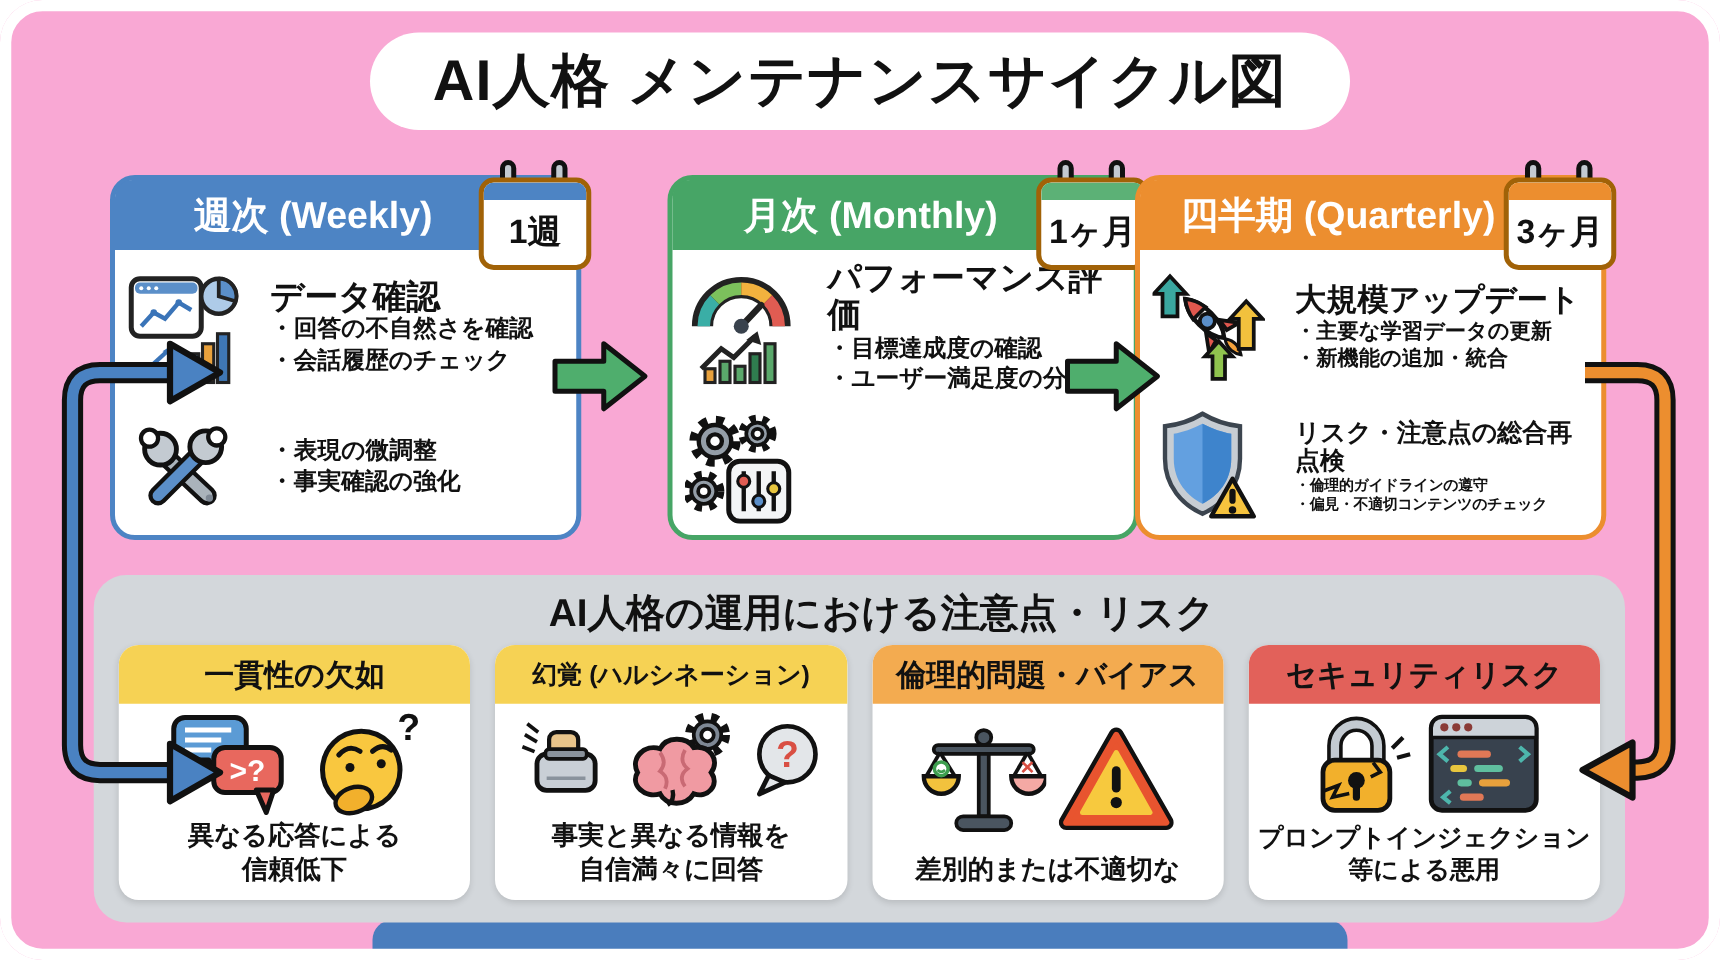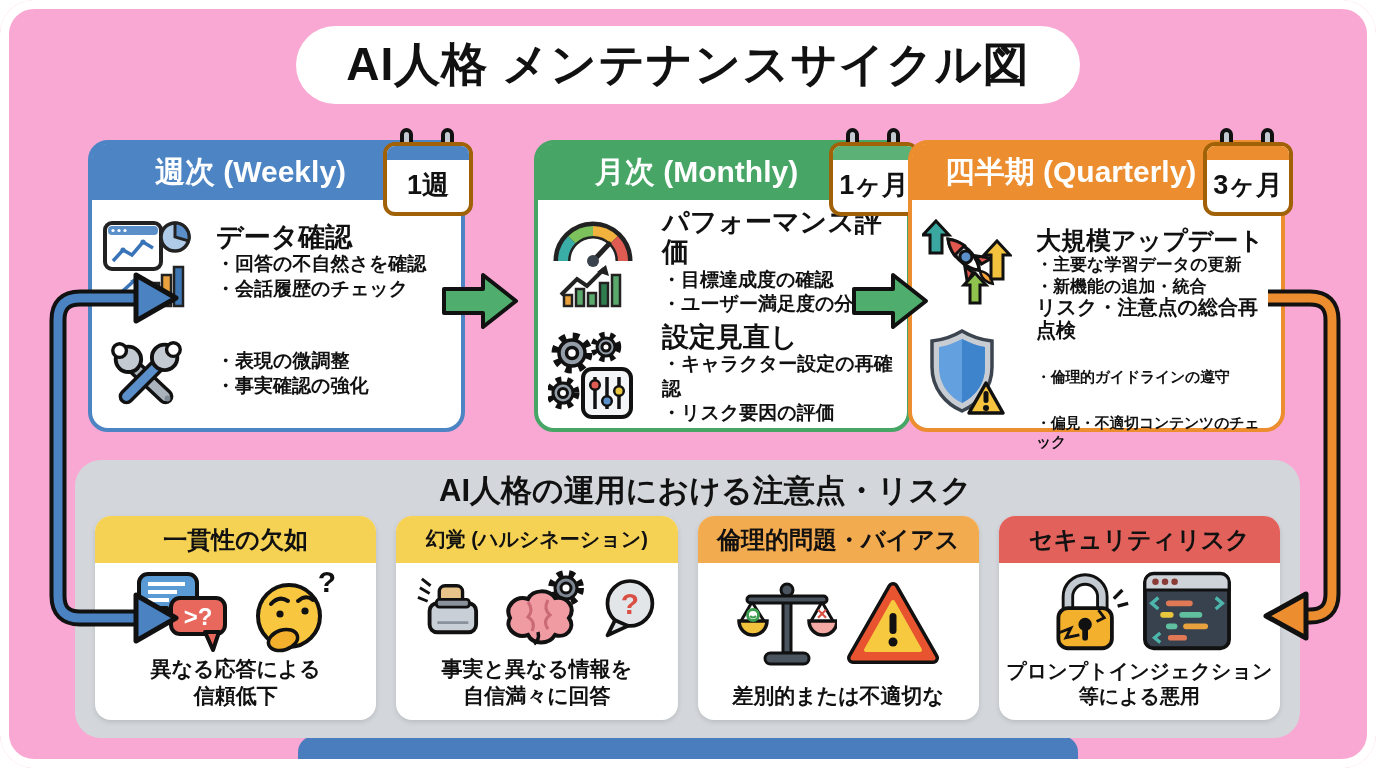--- a/index.html
+++ b/index.html
@@ -25,21 +25,21 @@
   .monthly .card-header{background:#47a566;}
   .quarterly .card-header{background:#ec8e2f;}
   .card-body{padding:10px 12px 8px 10px;display:flex;flex-direction:column;gap:8px;}
   .task{display:flex;align-items:center;gap:24px;height:104px;}
   .task-icon{flex:0 0 90px;display:flex;align-items:center;justify-content:center;}
   .task-title{font-size:27px;font-weight:800;line-height:1.12;}
   .task-bullet{font-size:19px;font-weight:700;line-height:1.3;}
   .quarterly .task-title{font-size:25px;}
   .quarterly .task-bullet{font-size:17px;}
   .quarterly .task.q2 .task-title{font-size:20px;}
-  .quarterly .task.q2 .task-bullet{font-size:15px;letter-spacing:-0.3px;margin-top:26px;}
+  .quarterly .task.q2 .task-bullet{font-size:12px;letter-spacing:-0.3px;}
 
   
   .cal-badge{position:absolute;top:-16px;right:-12px;width:90px;height:92px;z-index:6;}
   .ring{position:absolute;top:0;width:13px;height:28px;background:#c3cad1;border:4px solid #111;
     border-radius:7px;box-sizing:border-box;}
   .r1{left:17px}.r2{left:58px}
   .cal-box{position:absolute;top:14px;left:0;width:90px;height:74px;background:#fff;border:4px solid #a16207;
     border-radius:12px;box-sizing:border-box;overflow:hidden;}
   .cal-strip{height:14px;}
   .weekly .cal-strip{background:#4d84c4;}
@@ -190,25 +190,20 @@
               <circle cx="15" cy="64" r="4.5" fill="#fff" stroke="#111" stroke-width="3"></circle>
               <rect x="35" y="40" width="48" height="48" rx="9" fill="#f3f5f6" stroke="#111" stroke-width="4"></rect>
               <line x1="47" y1="48" x2="47" y2="80" stroke="#111" stroke-width="3.5"></line>
               <line x1="59" y1="48" x2="59" y2="80" stroke="#111" stroke-width="3.5"></line>
               <line x1="71" y1="48" x2="71" y2="80" stroke="#111" stroke-width="3.5"></line>
               <circle cx="47" cy="56" r="4.8" fill="#e05c52" stroke="#111" stroke-width="2.5"></circle>
               <circle cx="59" cy="72" r="4.8" fill="#5b8fc9" stroke="#111" stroke-width="2.5"></circle>
               <circle cx="71" cy="62" r="4.8" fill="#e8c63e" stroke="#111" stroke-width="2.5"></circle>
             </svg>
           </div>
-          <div>
-            <div class="task-title">設定見直し</div>
-            <div class="task-bullet">・キャラクター設定の再確認</div>
-            <div class="task-bullet">・リスク要因の評価</div>
-          </div>
         </div>
       </div>
     </div>
 
     <div class="card quarterly">
       <div class="card-header">四半期 (Quarterly)</div>
       <div class="cal-badge">
         <div class="ring r1"></div>
         <div class="ring r2"></div>
         <div class="cal-box">

